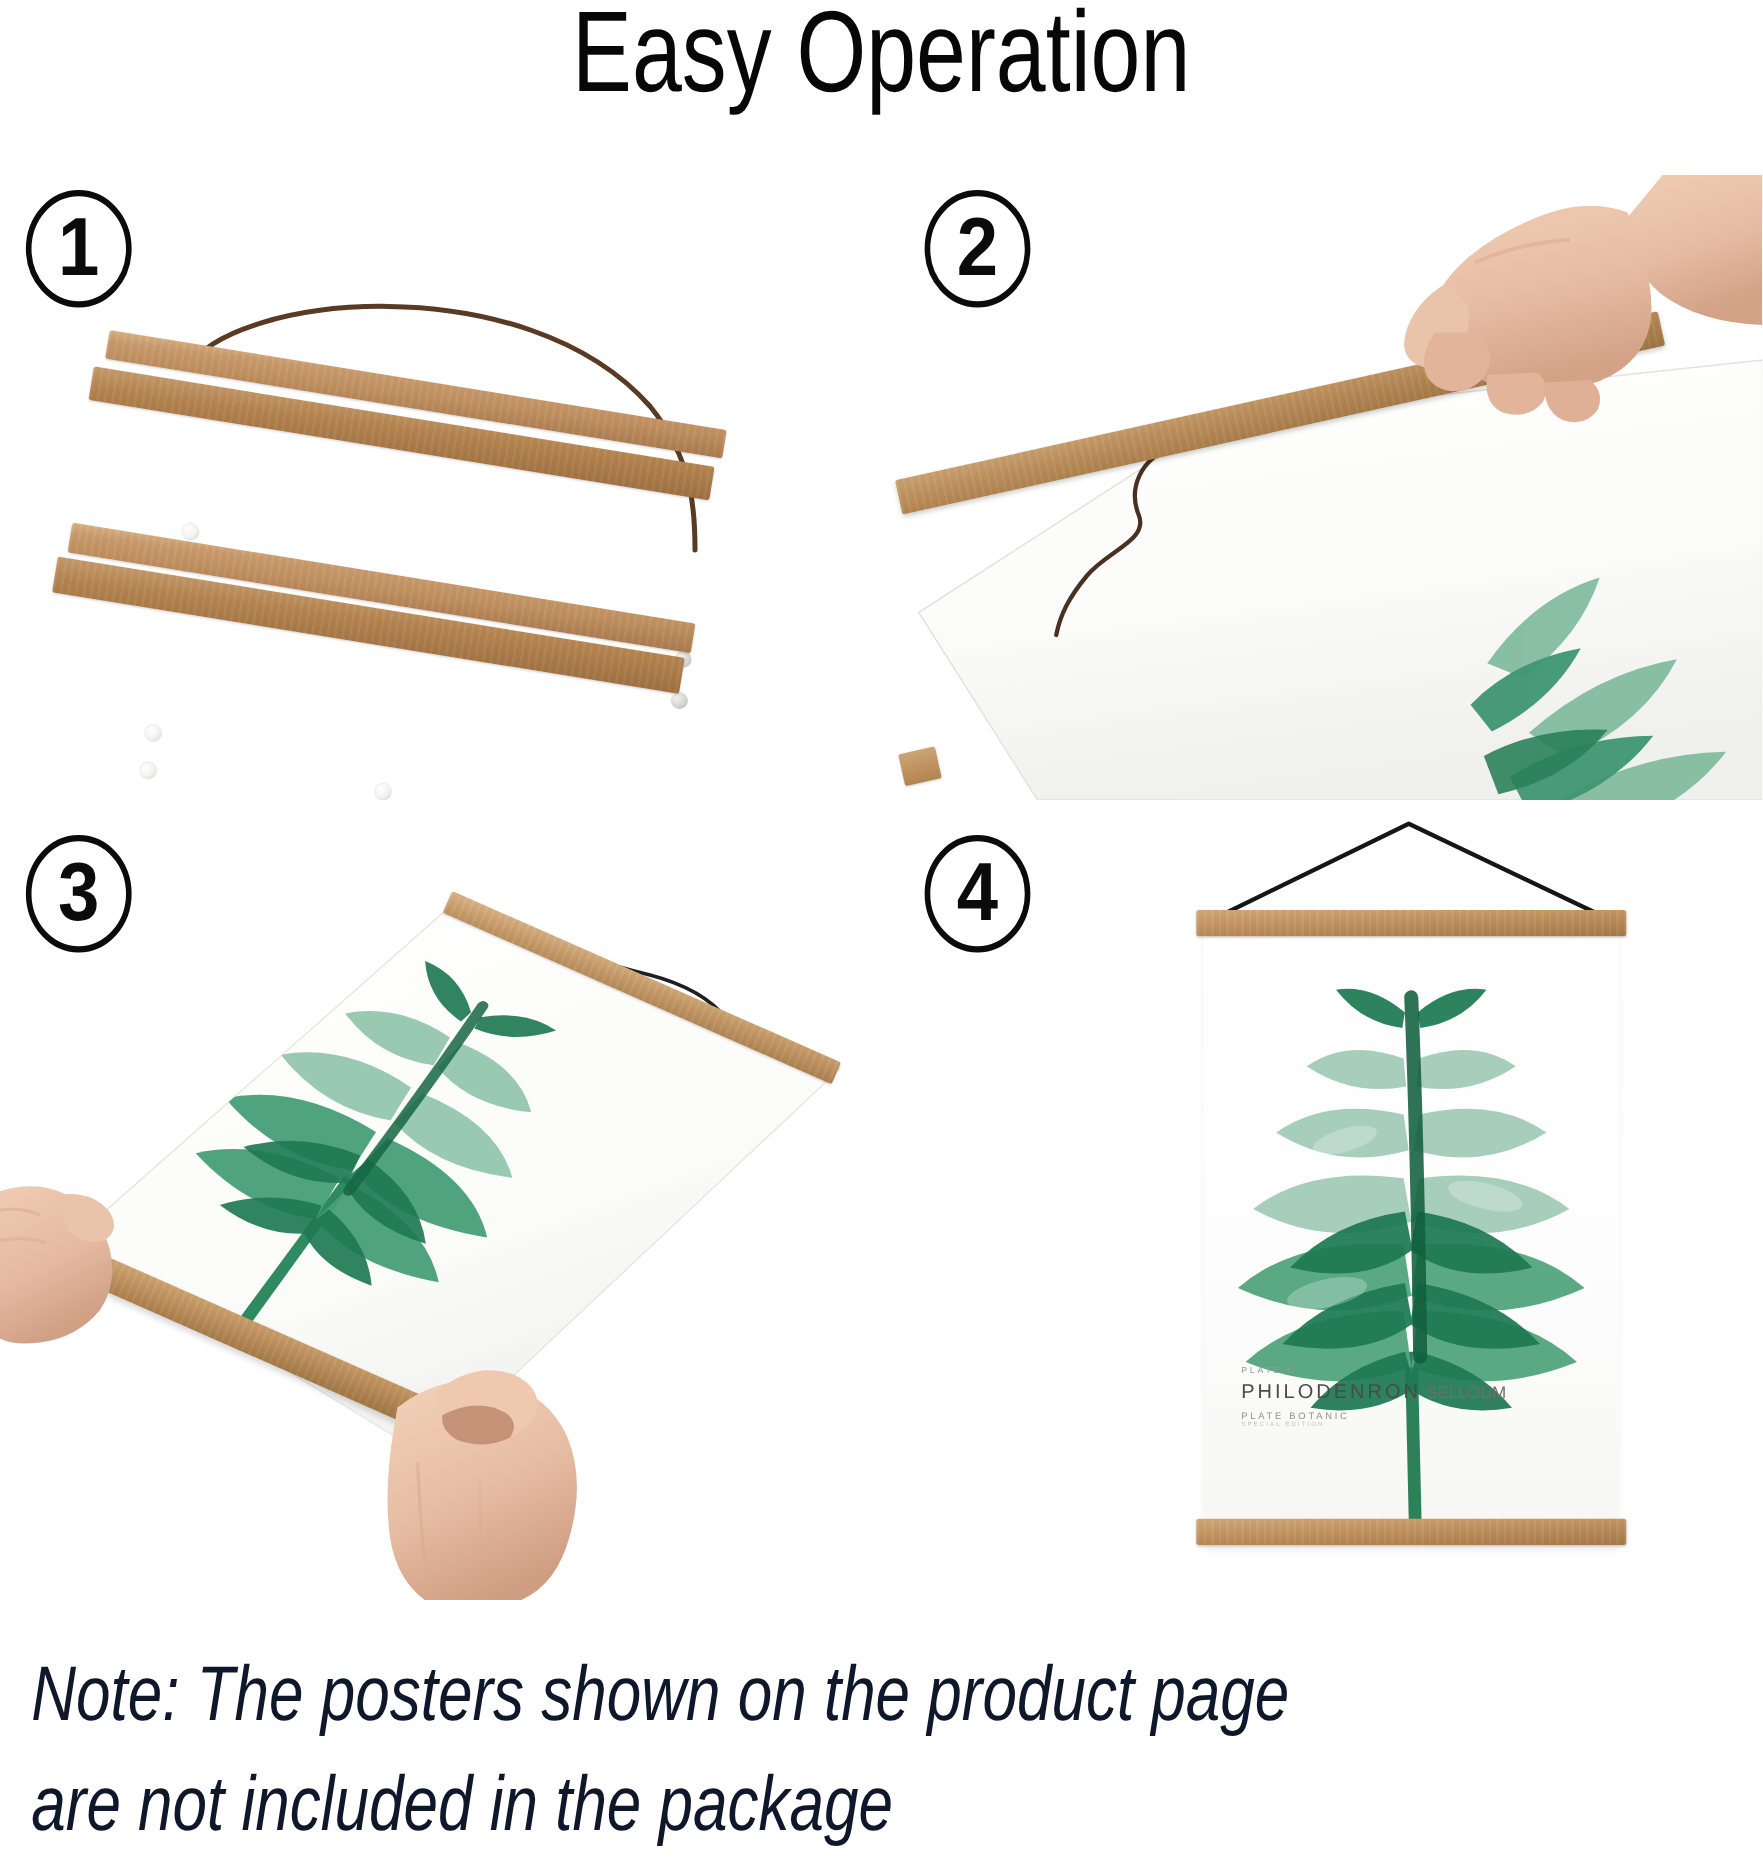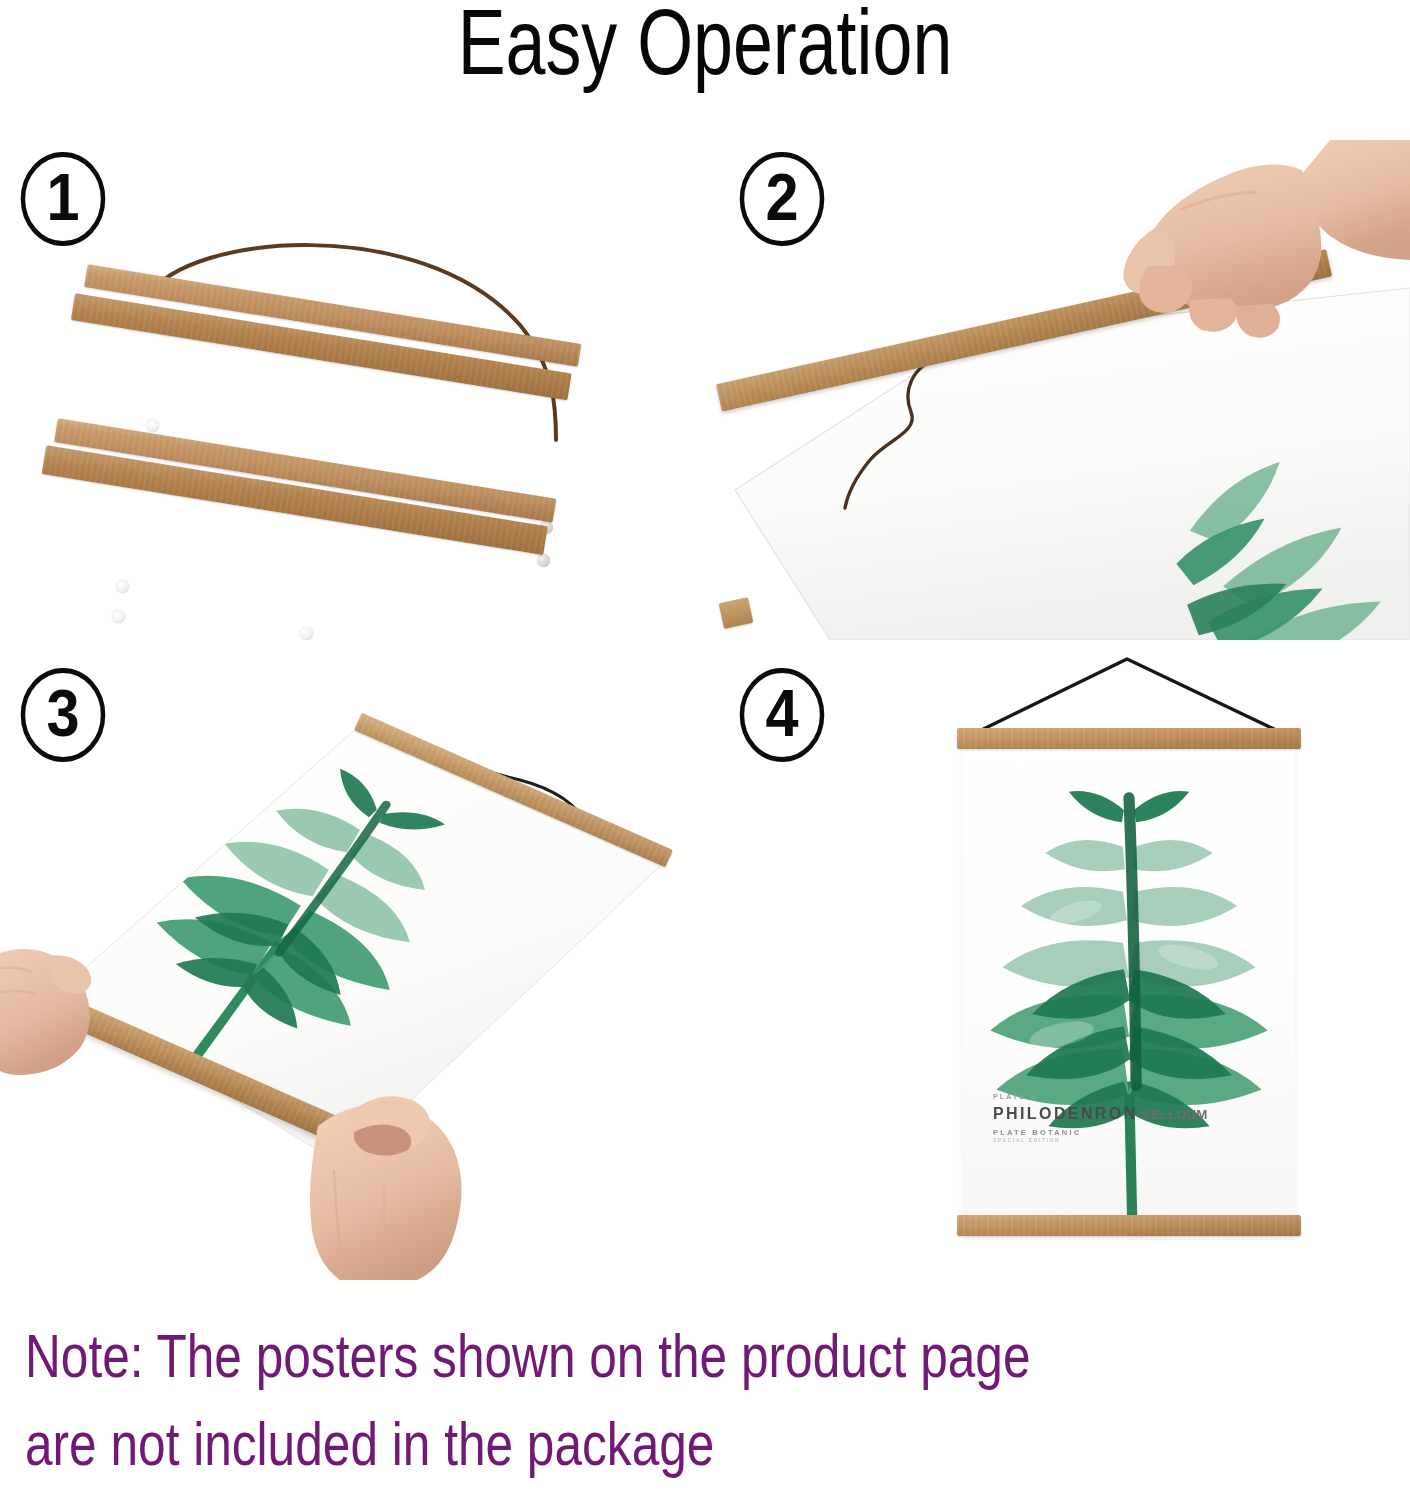--- a/index.html
+++ b/index.html
@@ -93,23 +93,24 @@
   .cap-name{font-size:16px;letter-spacing:2.4px;color:#4a4a4a;}
   .cap-brand{font-size:7.5px;letter-spacing:2.2px;color:#909090;}
   .cap-sub{font-size:5px;letter-spacing:1.6px;color:#c3c3c3;}
 
   
   .hand{position:absolute;}
 
   
   .note{
     position:absolute;left:25px;top:1312px;width:1380px;
-    color:#701a75;
+    color:#0f172a;
     font-size:62px;line-height:1.42;
     font-weight:400;
+    font-style:italic;
   }
   .note .line{transform:scaleX(.80);transform-origin:left center;white-space:nowrap;}
 </style>
 </head>
 <body>
 
 <div class="page">
 
   <div class="title">Easy Operation</div>
 
@@ -381,21 +382,21 @@
 
           <g fill="#ffffff" opacity=".25">
             <ellipse cx="-52" cy="-96" rx="26" ry="9" transform="rotate(-16 -52 -96)"></ellipse>
             <ellipse cx="58" cy="-52" rx="30" ry="10" transform="rotate(14 58 -52)"></ellipse>
             <ellipse cx="-66" cy="24" rx="32" ry="11" transform="rotate(-12 -66 24)"></ellipse>
           </g>
         </g>
       </svg>
     </div>
 
-    <div class="caption" style="left:288px;top:453px;font-weight:bold;">
+    <div class="caption" style="left:288px;top:453px;">
       <div class="cap-plate">PLATE  C</div>
       <div style="height:5px;"></div>
       <div>
         <span class="cap-name">PHILODENRON</span>
         <small>SELLOUM</small>
       </div>
       <div style="height:5px;"></div>
       <div class="cap-brand">PLATE BOTANIC</div>
       <div class="cap-sub">SPECIAL EDITION</div>
     </div>

